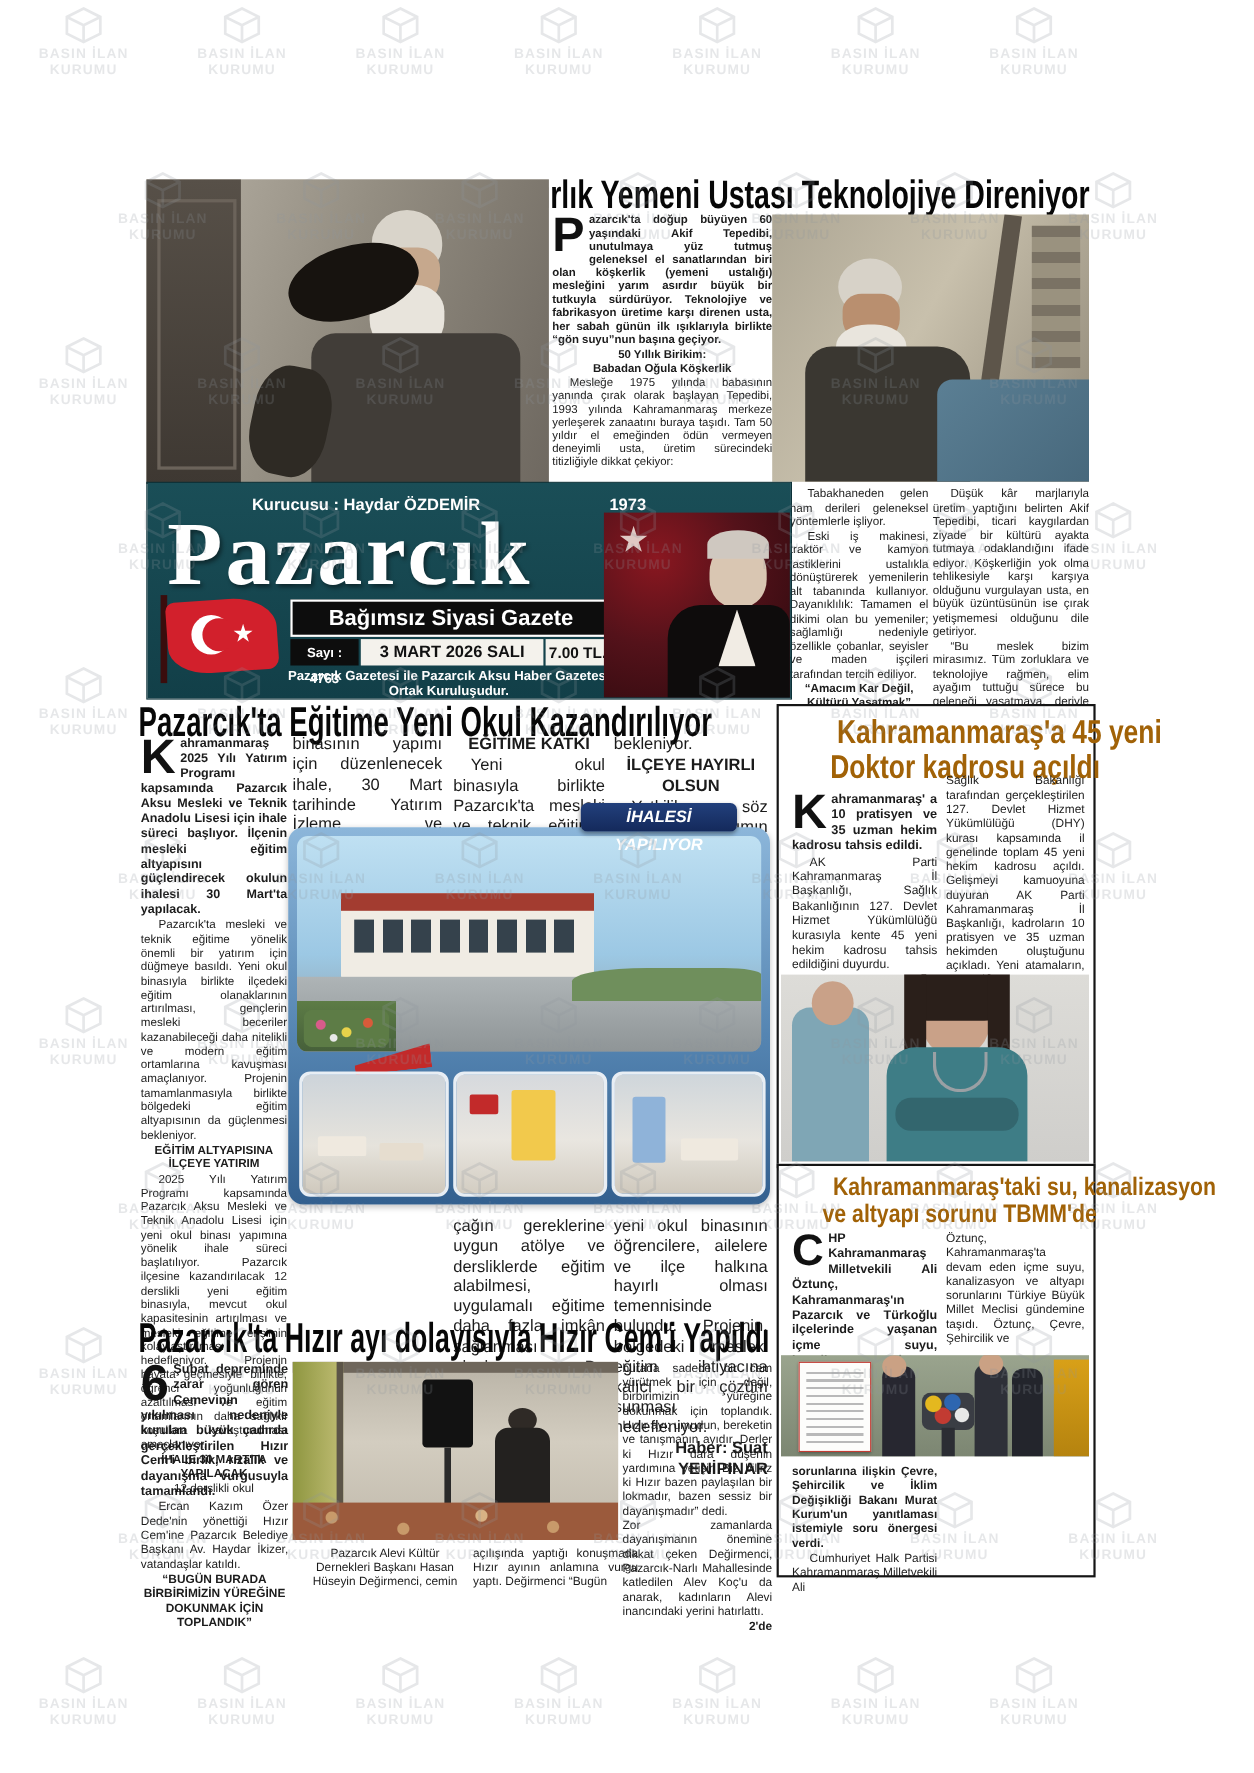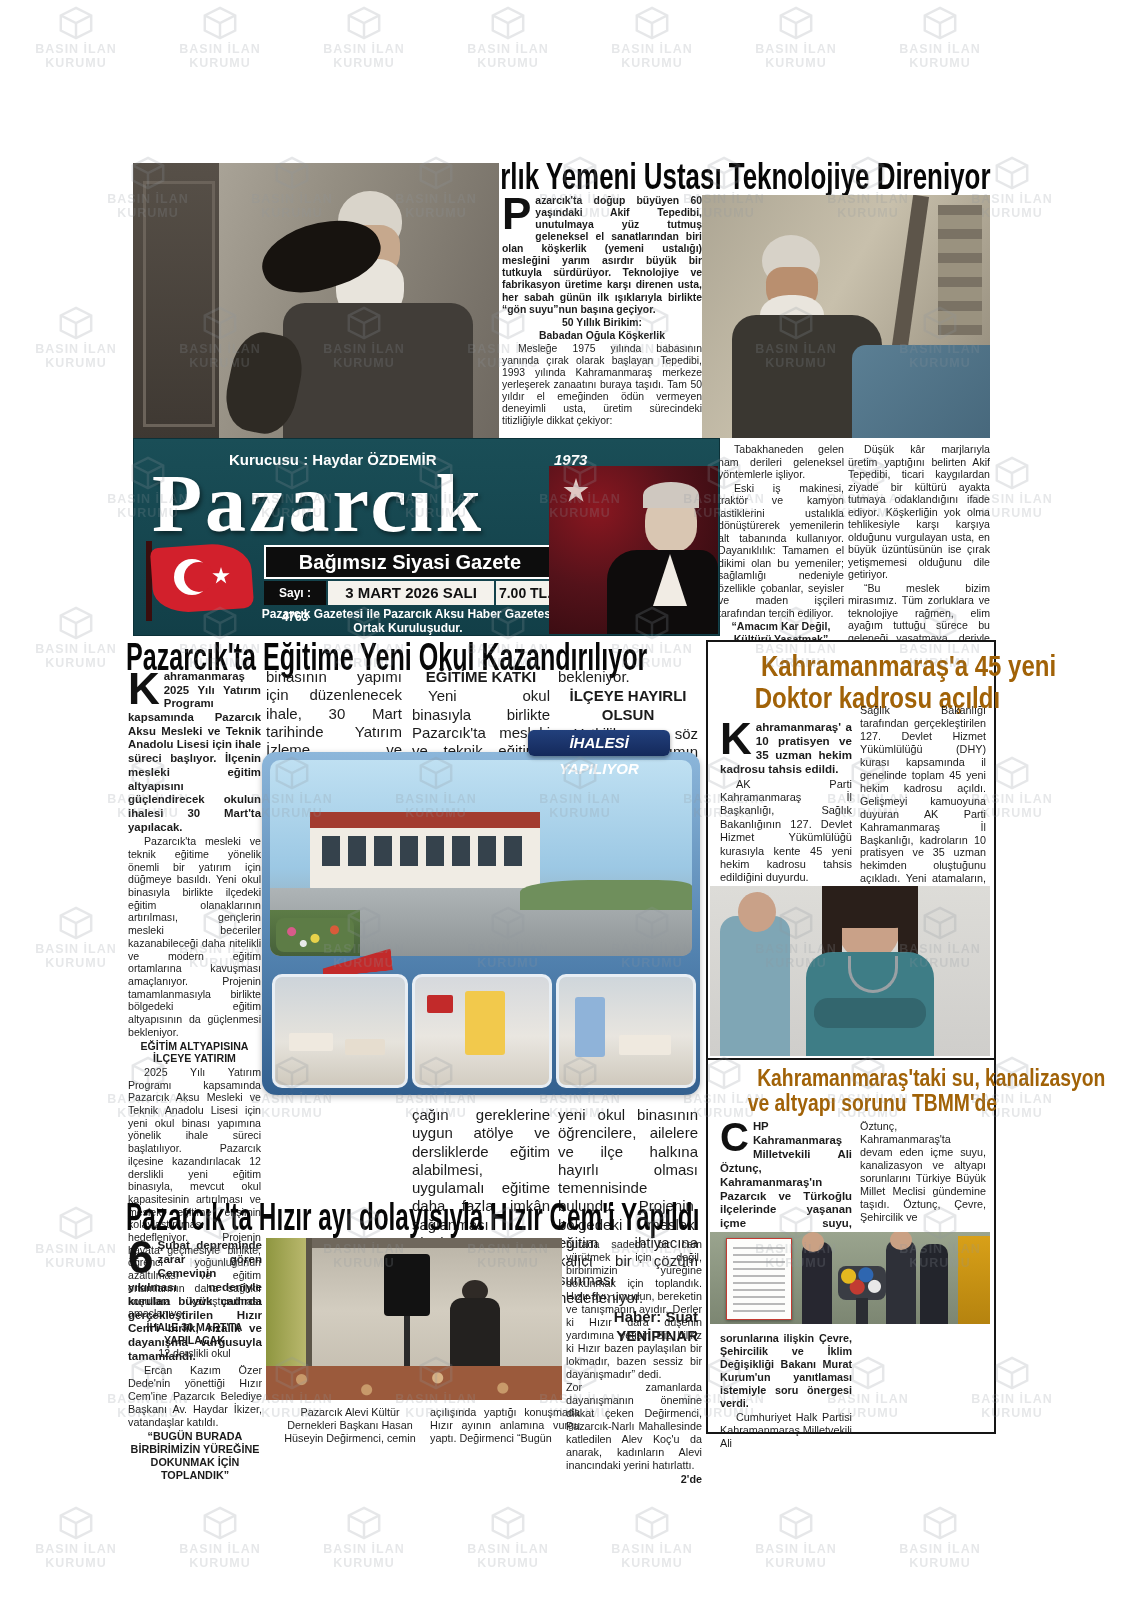--- a/index.html
+++ b/index.html
@@ -88,21 +88,21 @@
     <p class="indent">Düşük kâr marjlarıyla üretim yaptığını belirten Akif Tepedibi, ticari kaygılardan ziyade bir kültürü ayakta tutmaya odaklandığını ifade ediyor. Köşkerliğin yok olma tehlikesiyle karşı karşıya olduğunu vurgulayan usta, en büyük üzüntüsünün ise çırak yetişmemesi olduğunu dile getiriyor.</p>
     <p class="indent">“Bu meslek bizim mirasımız. Tüm zorluklara ve teknolojiye rağmen, elim ayağım tuttuğu sürece bu geleneği yaşatmaya, deriyle hayat bulmaya devam edeceğim.”</p>
     <div class="byline">
       <div>Haber:</div>
       <div>Suat YENİPINAR</div>
     </div>
   </div>
 
   <div class="abs masthead" style="left:133px;top:438px;width:585px;height:196px;">
     <div class="abs m-founder" style="left:95px;top:12px;">Kurucusu : Haydar ÖZDEMİR</div>
-    <div class="abs m-founder" style="left:420px;top:12px;font-style:italic;">1973</div>
+    <div class="abs m-founder" style="left:420px;top:12px;">1973</div>
     <div class="abs m-slogan" style="left:130px;top:106px;width:288px;height:30px;">Bağımsız Siyasi Gazete</div>
     <div class="abs m-title" style="left:18px;top:24px;">Pazarcık</div>
     <div class="abs" style="left:130px;top:142px;height:24px;">
       <span class="m-cell" style="width:62px;background:#0d0d0d;color:#fff;font-size:12px;">Sayı : 4763</span><span class="m-cell" style="width:166px;background:#f4f2ec;color:#111;font-size:15px;margin-left:2px;">3 MART 2026 SALI</span><span class="m-cell" style="width:58px;background:#f4f2ec;color:#111;font-size:14px;margin-left:2px;">7.00 TL.</span>
     </div>
     <div class="abs m-footer" style="left:114px;top:168px;width:320px;">Pazarcık Gazetesi ile Pazarcık Aksu Haber Gazetesi Ortak Kuruluşudur.</div>
 
     <div class="abs" style="left:8px;top:98px;width:114px;height:88px;">
       <div class="ph-shape" style="left:4px;top:4px;width:6px;height:80px;background:#3a0d0d;"></div>
       <div class="ph-shape" style="left:10px;top:8px;width:100px;height:66px;background:#d2202c;border-radius:8px 42% 10px 38%;transform:rotate(-4deg);"></div>

